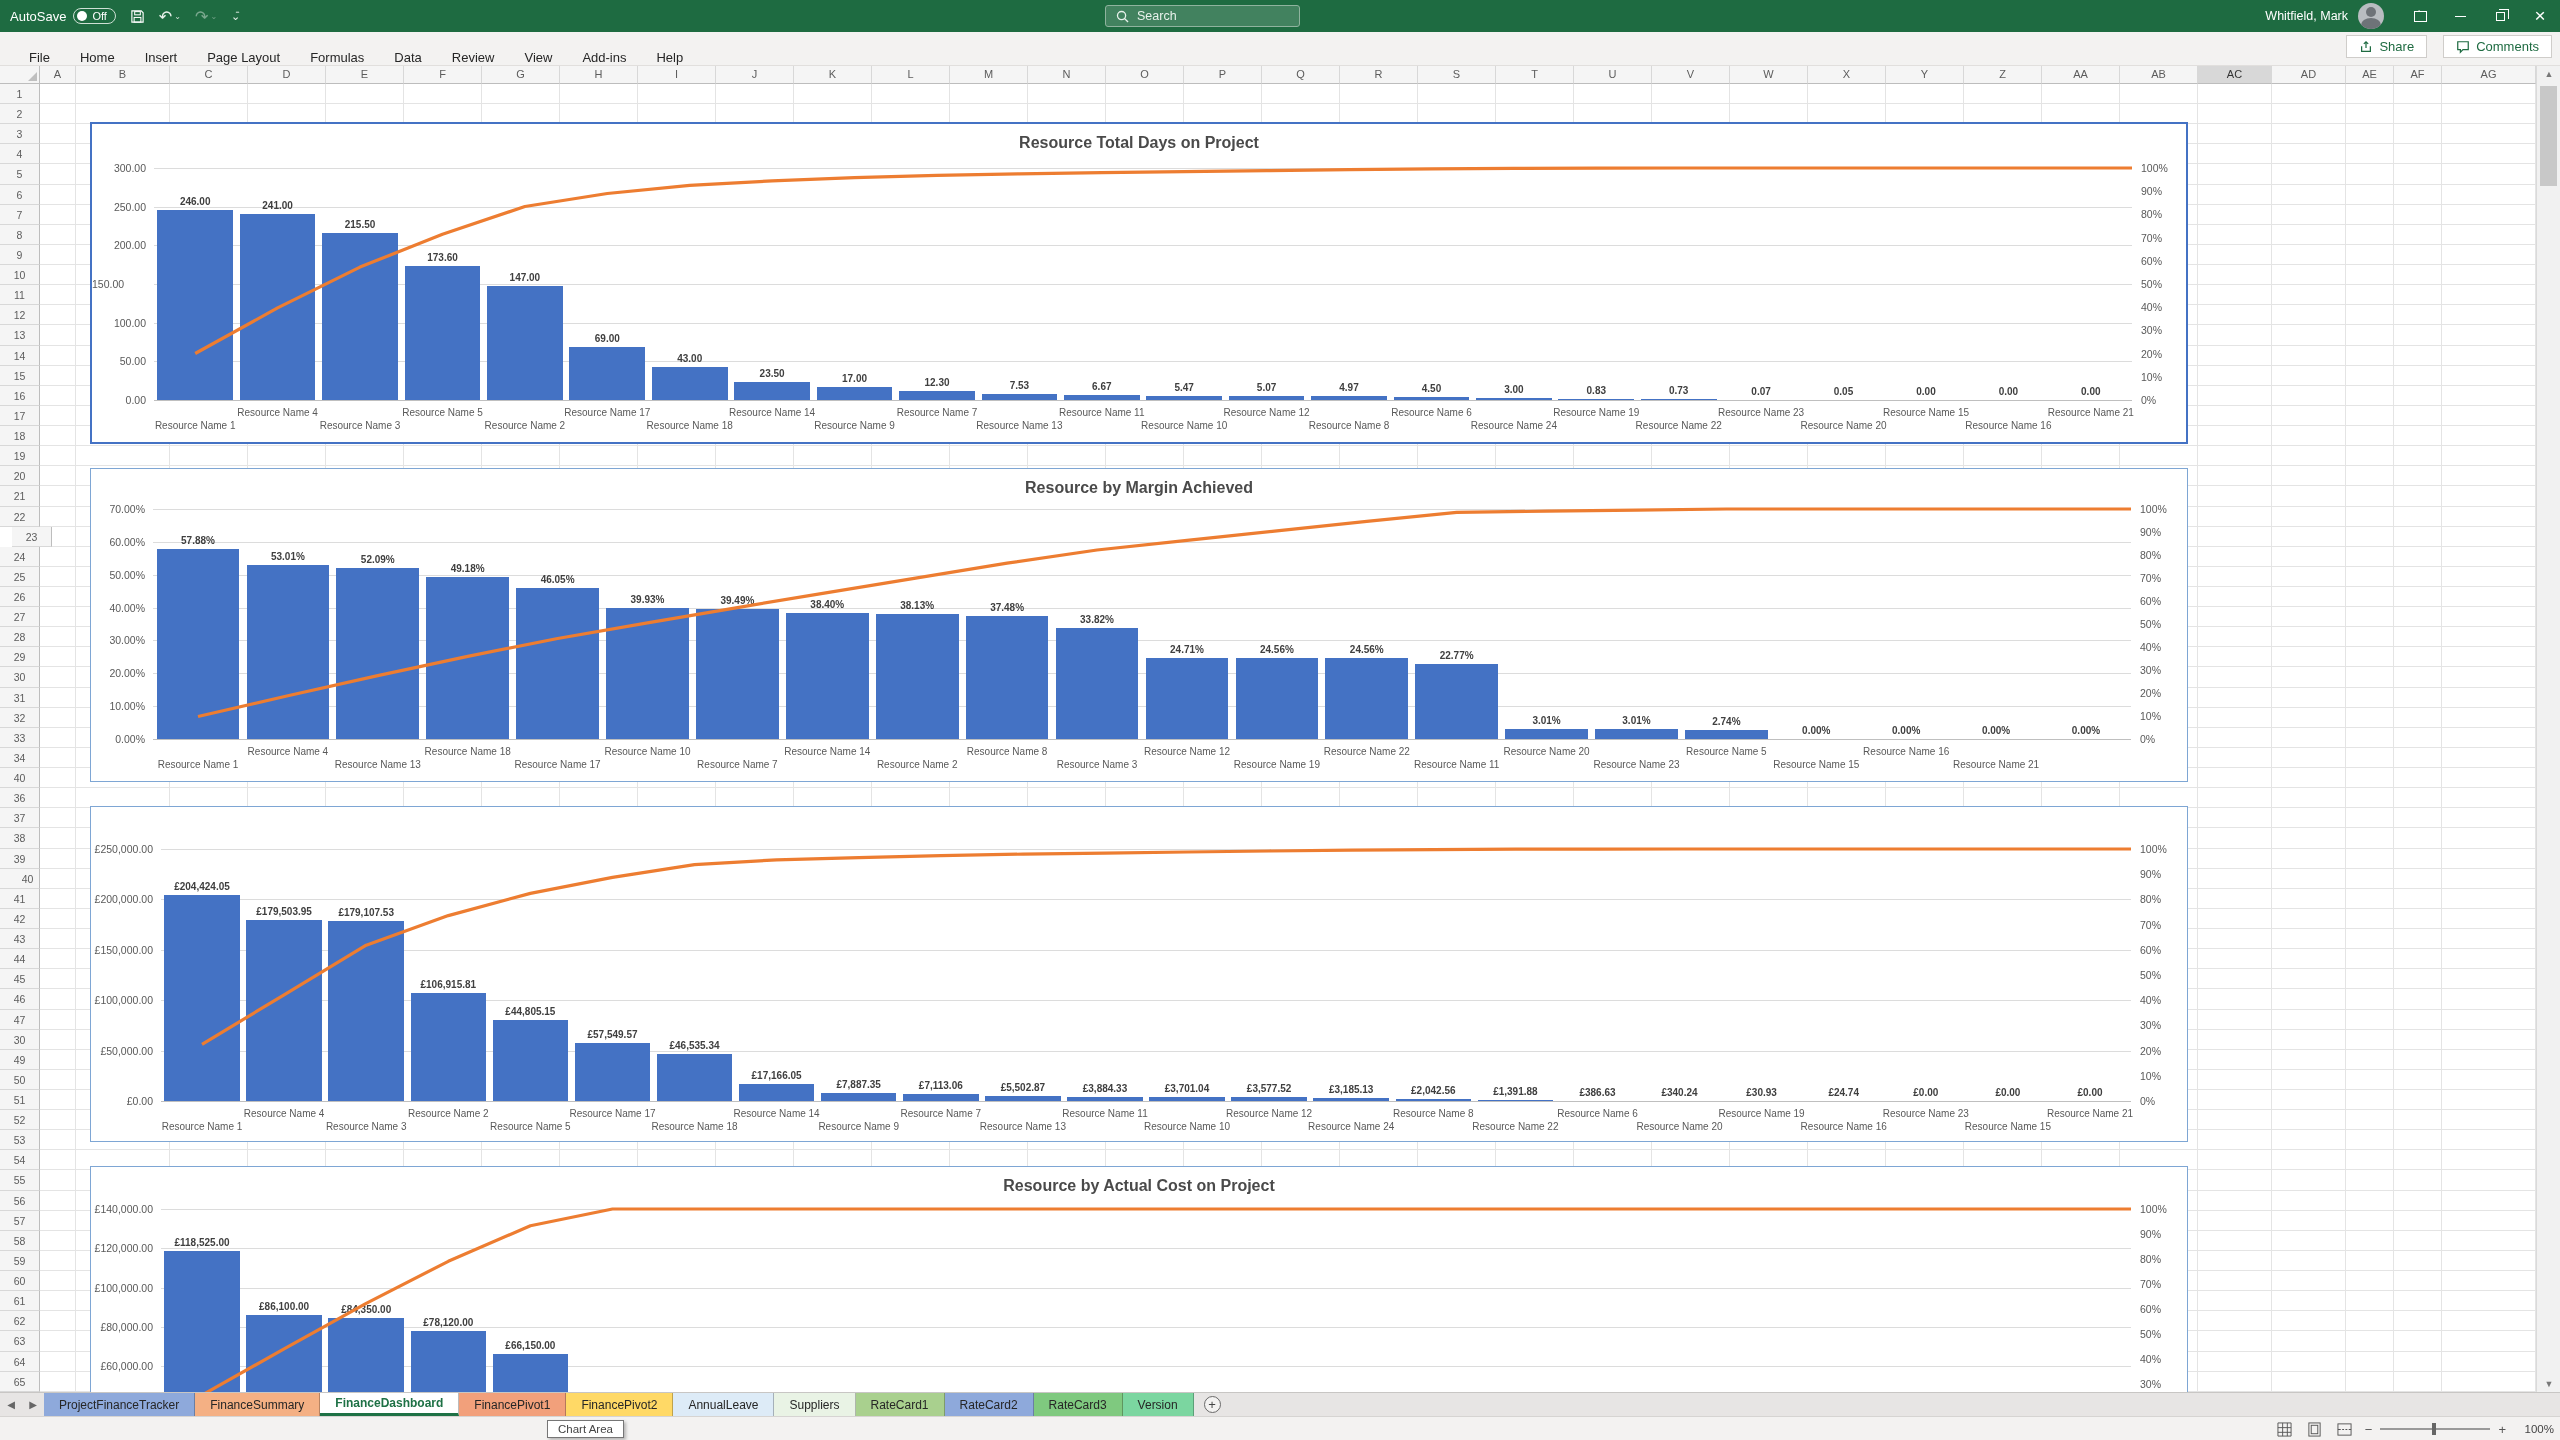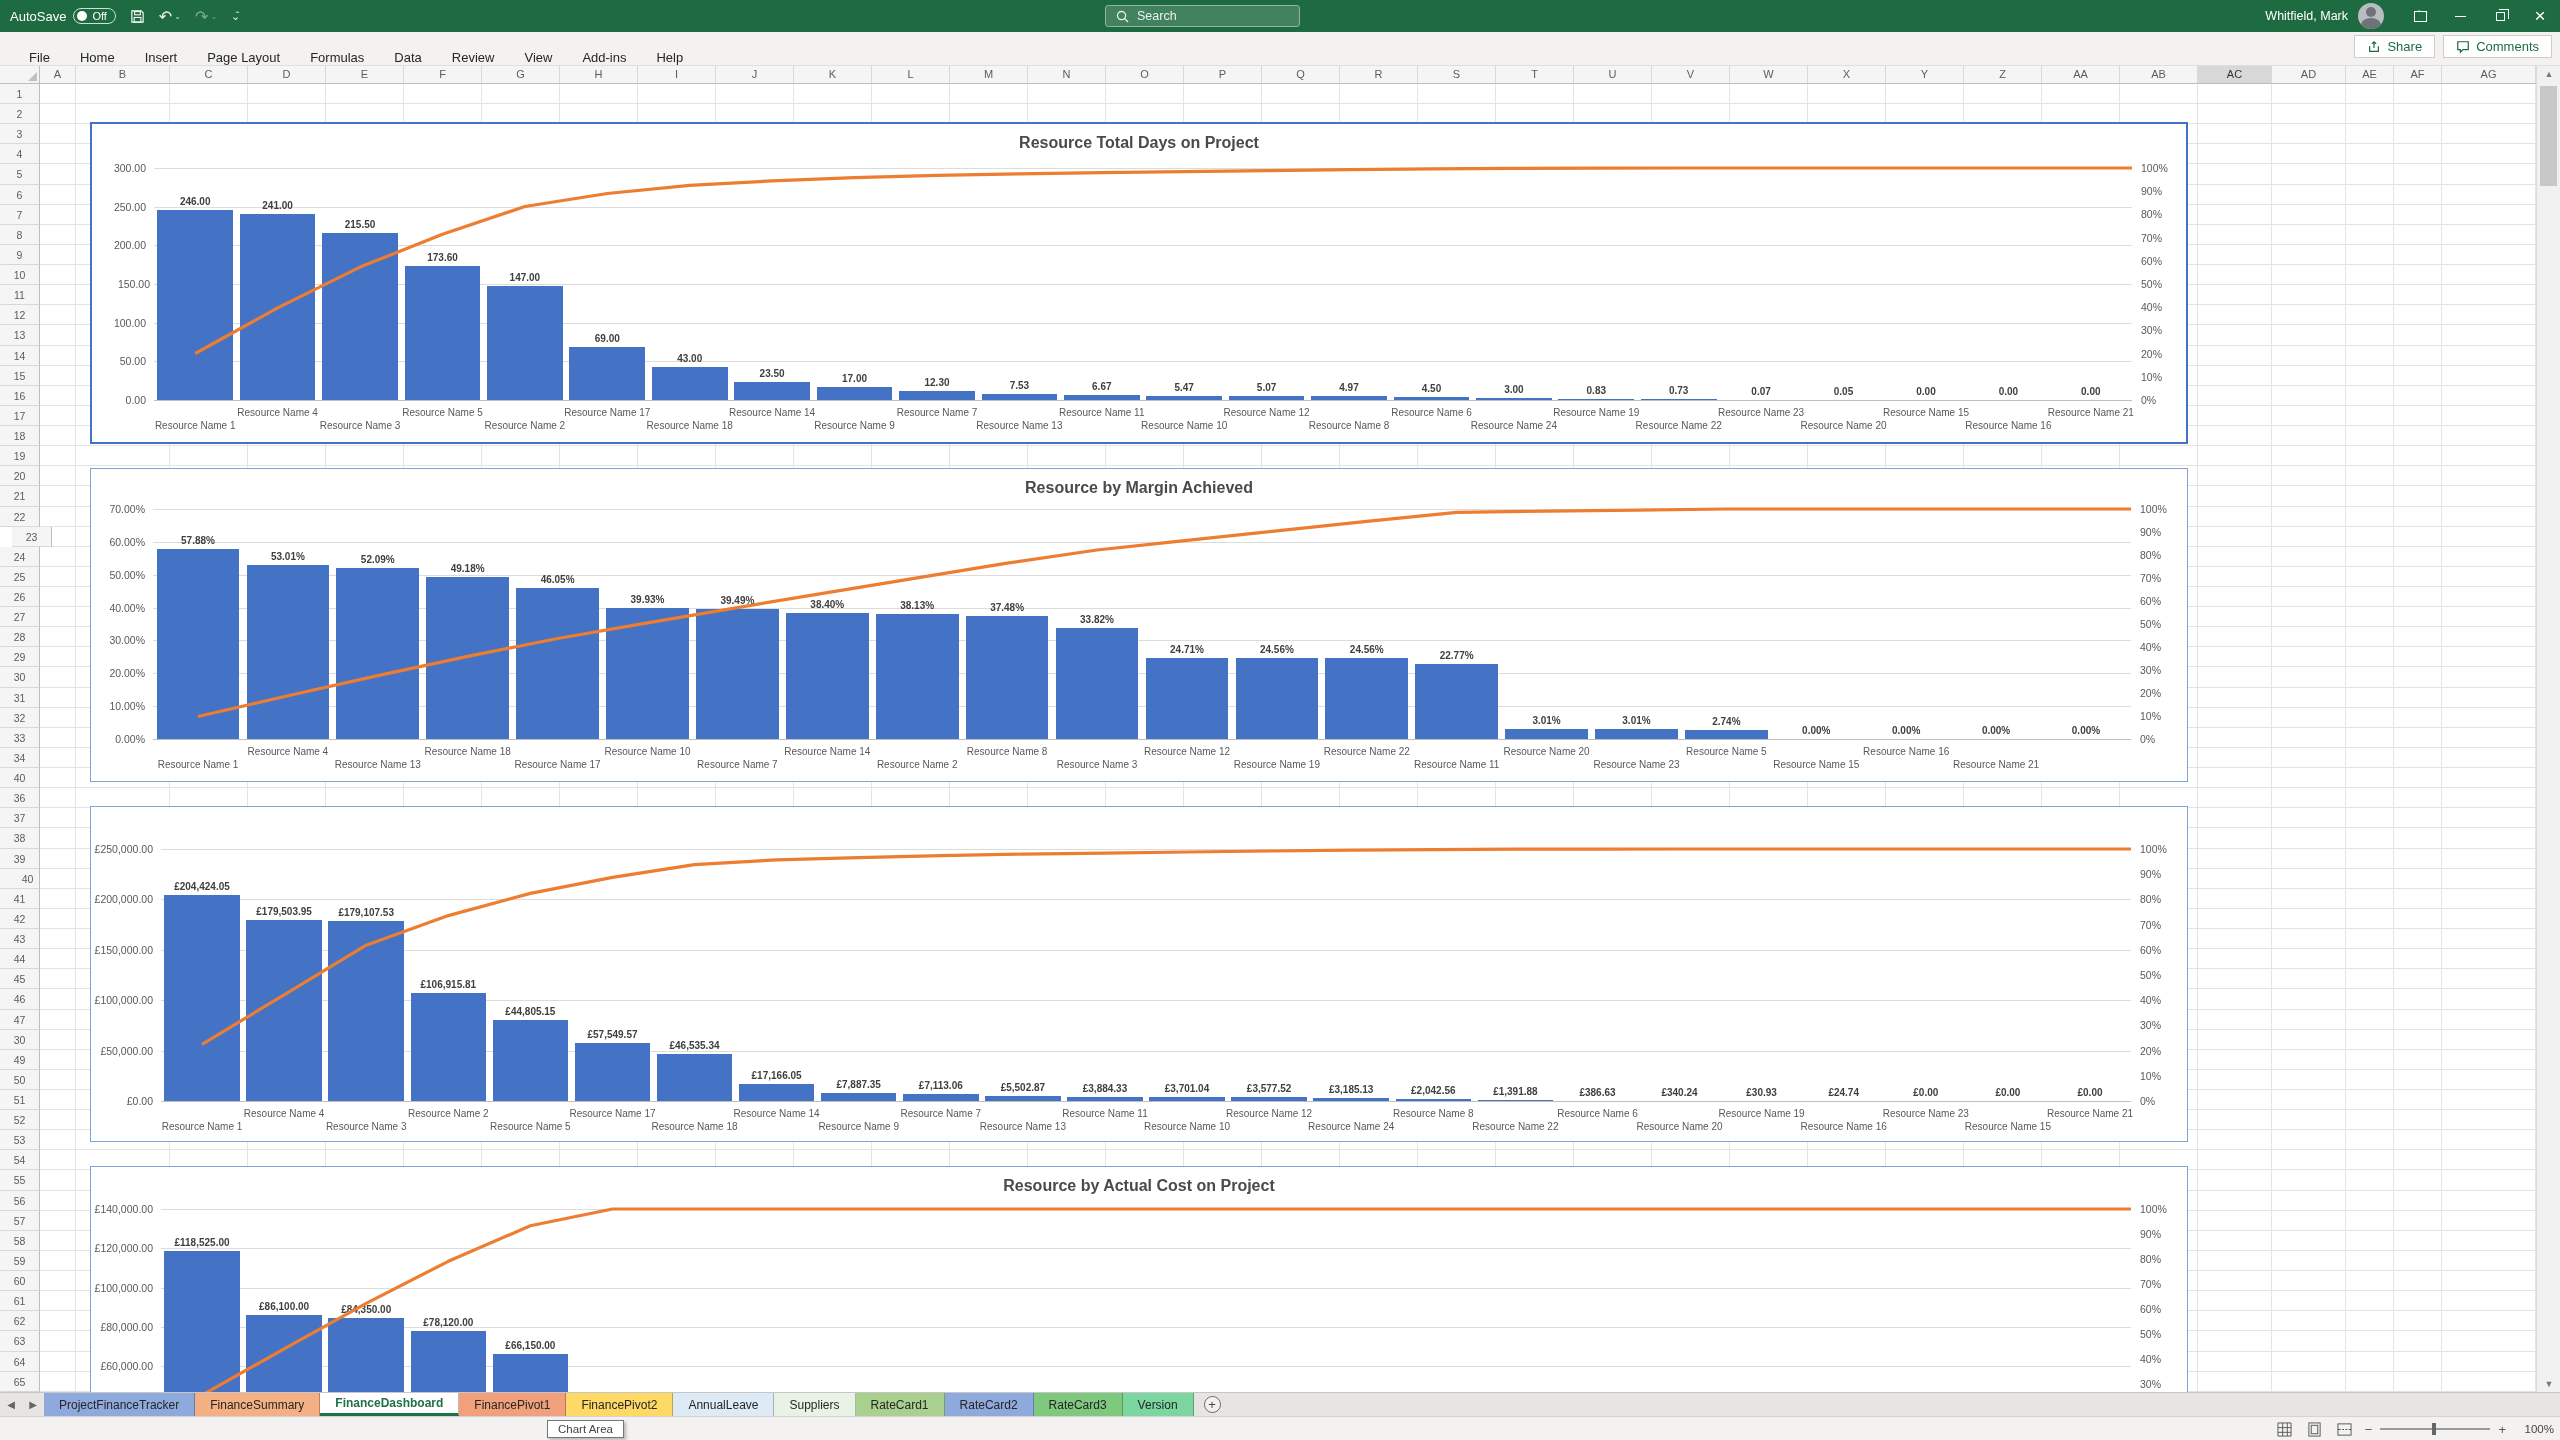--- a/index.html
+++ b/index.html
@@ -39,21 +39,21 @@
   .ic-min { width:11px; height:1px; background:#fff; display:block; }
   .ic-restore { width:9px; height:9px; border:1px solid #fff; position:relative; }
   .ic-restore:before { content:""; position:absolute; left:2px; top:-4px; width:9px; height:9px;
     border:1px solid #fff; border-left:none; border-bottom:none; }
 
   
   .menubar { position:absolute; left:0; top:32px; width:2560px; height:34px; background:#F3F2F1;
     border-bottom:1px solid #E1DFDD; z-index:30; display:flex; align-items:center; }
   #menu-items { display:flex; align-items:center; padding-left:14px; }
   .menu-tab { font-size:13px; color:#262626; padding:0 15px; height:16px; line-height:34px; }
-  .mb-right { position:absolute; right:8px; top:3px; display:flex; gap:8px; }
+  .mb-right { position:absolute; right:8px; top:3px; display:flex; gap:16px; }
   .mb-btn { display:flex; align-items:center; gap:6px; font-size:13px; color:#1E6B41;
     border:1px solid #cfcdca; background:#fff; padding:3px 12px; }
 
   
   .sheet { position:absolute; left:0; top:66px; width:2560px; height:1326px; background:#fff; }
   .corner { position:absolute; left:0; top:0; width:40px; height:18px; background:#F5F5F5;
     border-right:1px solid #BDBDBD; border-bottom:1px solid #BDBDBD; }
   .corner:after { content:""; position:absolute; right:2px; bottom:2px;
     border-left:9px solid transparent; border-bottom:9px solid #BFBFBF; }
   .colhead { position:absolute; top:0; height:18px; background:#F5F5F5; border-right:1px solid #D8D8D8;
@@ -352,21 +352,21 @@
     <div id="charts">
         <div class="chart-box selected" style="top: 56px; height: 322px;">
           <div class="chart-title">Resource Total Days on Project</div>
           <div class="gline" style="left: 62px; width: 1978px; top: 44px;"></div>
           <div class="ytick" style="left: 0px; width: 54px; top: 38px;">300.00</div>
           <div class="gline" style="left: 62px; width: 1978px; top: 82.7px;"></div>
           <div class="ytick" style="left: 0px; width: 54px; top: 76.7px;">250.00</div>
           <div class="gline" style="left: 62px; width: 1978px; top: 121.3px;"></div>
           <div class="ytick" style="left: 0px; width: 54px; top: 115.3px;">200.00</div>
           <div class="gline" style="left: 62px; width: 1978px; top: 160px;"></div>
-          <div class="ytick" style="left: 12px; width: 46px; top: 154px;">150.00</div>
+          <div class="ytick" style="left: 0px; width: 32px; top: 154px;">150.00</div>
           <div class="gline" style="left: 62px; width: 1978px; top: 198.7px;"></div>
           <div class="ytick" style="left: 0px; width: 54px; top: 192.7px;">100.00</div>
           <div class="gline" style="left: 62px; width: 1978px; top: 237.3px;"></div>
           <div class="ytick" style="left: 0px; width: 54px; top: 231.3px;">50.00</div>
           <div class="gline axis" style="left: 62px; width: 1978px; top: 276px;"></div>
           <div class="ytick" style="left: 0px; width: 54px; top: 270px;">0.00</div>
           <div class="y2tick" style="left: 2049px; top: 38px;">100%</div>
           <div class="y2tick" style="left: 2049px; top: 61.2px;">90%</div>
           <div class="y2tick" style="left: 2049px; top: 84.4px;">80%</div>
           <div class="y2tick" style="left: 2049px; top: 107.6px;">70%</div>

